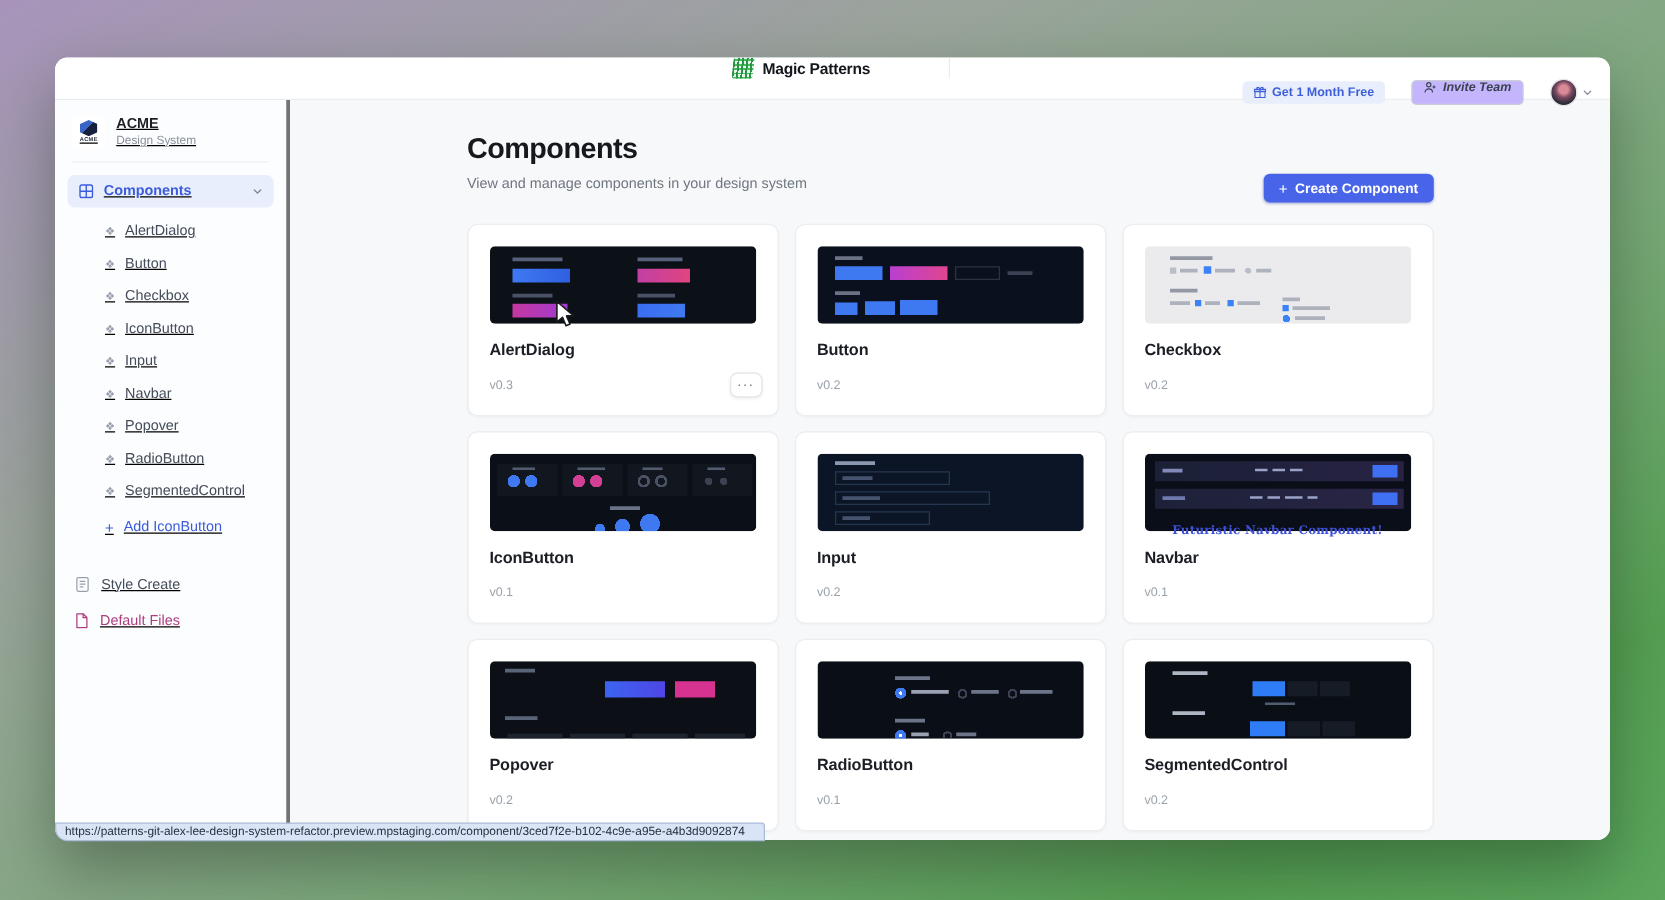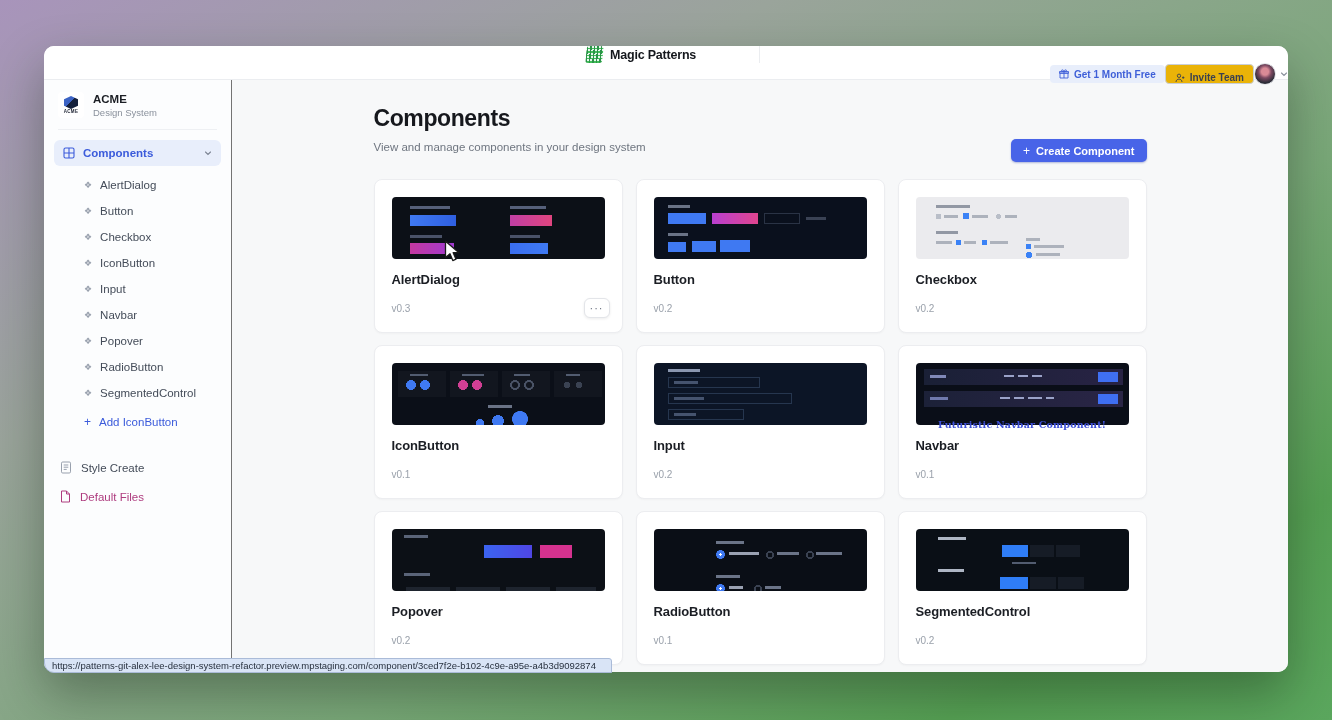--- a/index.html
+++ b/index.html
@@ -19,31 +19,31 @@
   .hdr { position:absolute; left:0; top:0; right:0; height:34px; background:#fff;
          border-bottom:1px solid #ebedf0; display:flex; align-items:center; z-index:3;flex-direction:column; }
   .brand { width:188px; height:100%; border-right:1px solid #ebedf0; display:flex;
            align-items:center; gap:7px; padding-left:14px; }
   .logo-mark { width:17px; height:17px; border-radius:3px; transform:skewX(-6deg);
     background:
       repeating-linear-gradient(90deg,#2b9348 0 1.5px,transparent 1.5px 3.5px),
       repeating-linear-gradient(0deg,#40c057 0 1.5px,transparent 1.5px 3.5px),
       linear-gradient(#e7f5ec,#e7f5ec); }
   .brand-name { font-size:12.5px; font-weight:700; color:#14171c; letter-spacing:-.2px; }
-  .hdr-right { margin-left:auto; display:flex; align-items:center; gap:0; }
+  .hdr-right { margin-left:auto; display:flex; align-items:center; gap:21px; padding-right:14px; }
   .promo-btn { display:flex; align-items:center; gap:5px; height:18px; padding:0 9px;
     background:#e8eefb; border-radius:4px; color:#3e5fd8; font-size:10px; font-weight:600; cursor:pointer; }
-  .invite-btn { display:flex; align-items:flex-end; gap:5px; height:20px; padding:0 9px;
-    background:#eab308; border:1px solid #c9cfd8; border-radius:4px; color:#3a4150; font-size:10px; font-weight:600; cursor:pointer; }
+  .invite-btn { display:flex; align-items:flex-start; gap:5px; height:20px; padding:0 9px;
+    background:#c4b5fd; border:1px solid #c9cfd8; border-radius:4px; color:#3a4150; font-size:10px; font-weight:600; cursor:pointer;font-style:italic; }
   .avatar { width:22px; height:22px; border-radius:50%;
     background:radial-gradient(circle at 50% 38%, #d98a96 0 22%, #7d4a62 40%, #2c2d38 70%); border:1px solid #e2e4e8; }
   .chev { width:8px; height:8px; }
   
   .sidebar { position:absolute; left:0; top:34px; bottom:0; width:188px; background:#fcfdfe;
-             border-right:1px solid #737373; z-index:2; }
+             border-right:3px solid #737373; z-index:2;text-decoration:underline; }
   .ws { display:flex; align-items:center; gap:9px; padding:12px 14px 11px; }
   .ws-logo { width:26px; height:26px; border-radius:4px; background:#fff; display:flex; flex-direction:column;
              align-items:center; justify-content:center; }
   .ws-cube { width:14px; height:13px; background:linear-gradient(135deg,#3b63c4 0 45%,#14203c 45% 100%);
              clip-path:polygon(50% 0,100% 25%,100% 75%,50% 100%,0 75%,0 25%); }
   .ws-logo-text { font-size:4.5px; font-weight:700; color:#1a2030; letter-spacing:.3px; }
   .ws-name { font-size:11.5px; font-weight:700; color:#1b1e24; }
   .ws-sub { font-size:9.5px; color:#8a919c; margin-top:2px; }
   .side-div { height:1px; background:#eef0f3; margin:0 14px; }
   .nav-active { margin:10px 10px 6px; height:26px; display:flex; align-items:center; gap:8px;

